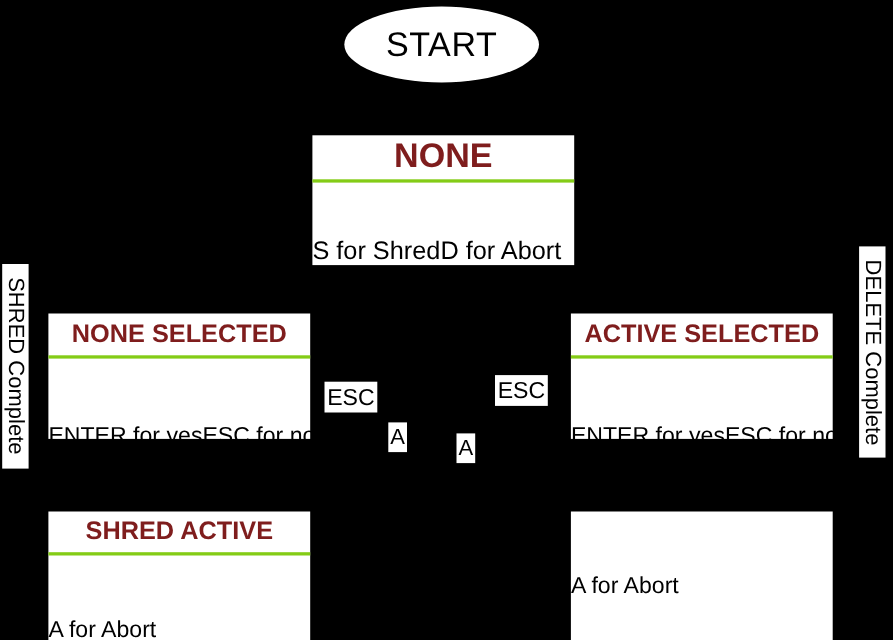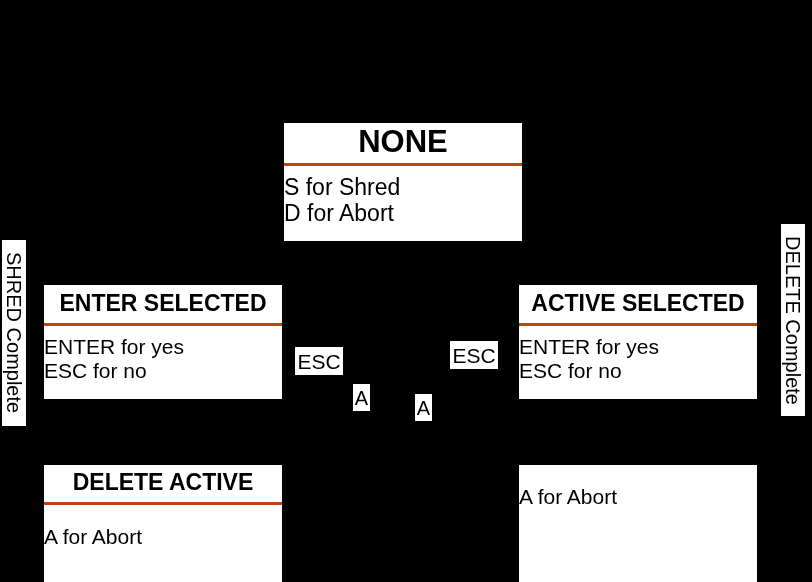--- a/index.html
+++ b/index.html
@@ -36,37 +36,37 @@
     line-height: 1;
   }
 
   
   .state-box {
     position: absolute;
     background: #ffffff;
     box-sizing: border-box;
   }
   .state-title {
-    color: #000000;
+    color: #7f1d1d;
     font-weight: bold;
     text-align: center;
     box-sizing: border-box;
-    border-bottom: 3px solid #c2410c;
+    border-bottom: 3px solid #84cc16;
     white-space: nowrap;
     display: flex;
     align-items: center;
     justify-content: center;
   }
   .state-body {
     color: #000000;
     text-align: center;
     box-sizing: border-box;
     display: flex;
-    flex-direction: column;
-    align-items: flex-start;
+    flex-direction: row;
+    align-items: flex-end;
     justify-content: flex-start;
   }
   .state-body .line {
     line-height: 1.12;
     white-space: nowrap;
   }
 
   
   #state-none {
     left: 284px;
@@ -155,47 +155,50 @@
     text-orientation: mixed;
   }
   #label-shred-complete  { left: 2px;   top: 240px; width: 24px; height: 186px; }
   #label-delete-complete { left: 781px; top: 224px; width: 24px; height: 192px; }
 </style>
 </head>
 <body>
 
 <div id="canvas">
 
+  <div class="start-node">
+    <span class="start-label">START</span>
+  </div>
 
   <div class="state-box" id="state-none">
     <div class="state-title">NONE</div>
     <div class="state-body">
       <div class="line">S for Shred</div>
       <div class="line">D for Abort</div>
     </div>
   </div>
 
   <div class="state-box selected-box" id="state-shred-selected">
-    <div class="state-title">ENTER SELECTED</div>
+    <div class="state-title">NONE SELECTED</div>
     <div class="state-body">
       <div class="line">ENTER for yes</div>
       <div class="line">ESC for no</div>
     </div>
   </div>
 
   <div class="state-box selected-box" id="state-delete-selected">
     <div class="state-title">ACTIVE SELECTED</div>
     <div class="state-body">
       <div class="line">ENTER for yes</div>
       <div class="line">ESC for no</div>
     </div>
   </div>
 
   <div class="state-box active-box" id="state-shred-active">
-    <div class="state-title">DELETE ACTIVE</div>
+    <div class="state-title">SHRED ACTIVE</div>
     <div class="state-body">
       <div class="line">A for Abort</div>
     </div>
   </div>
 
   <div class="state-box active-box" id="state-delete-active">
     <div class="state-body">
       <div class="line">A for Abort</div>
     </div>
   </div>

